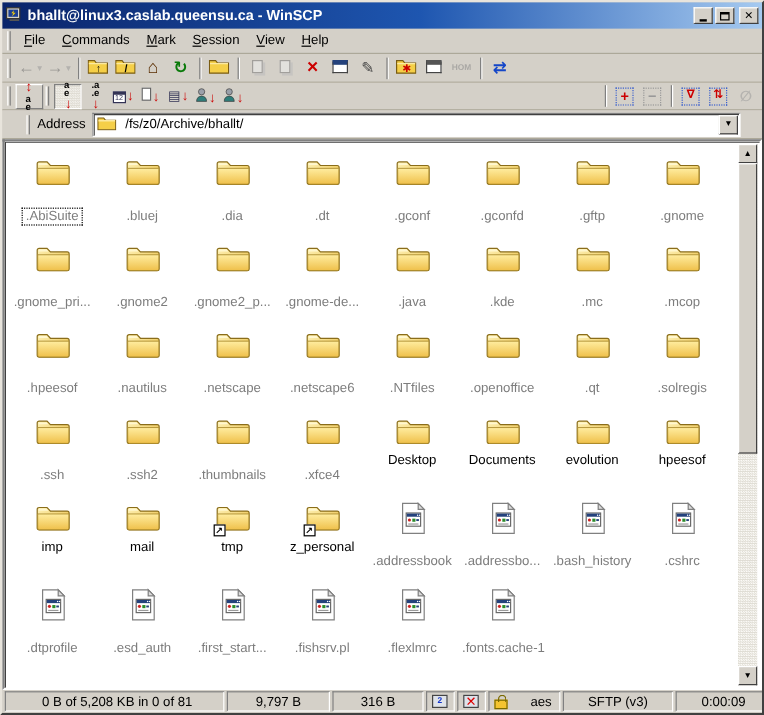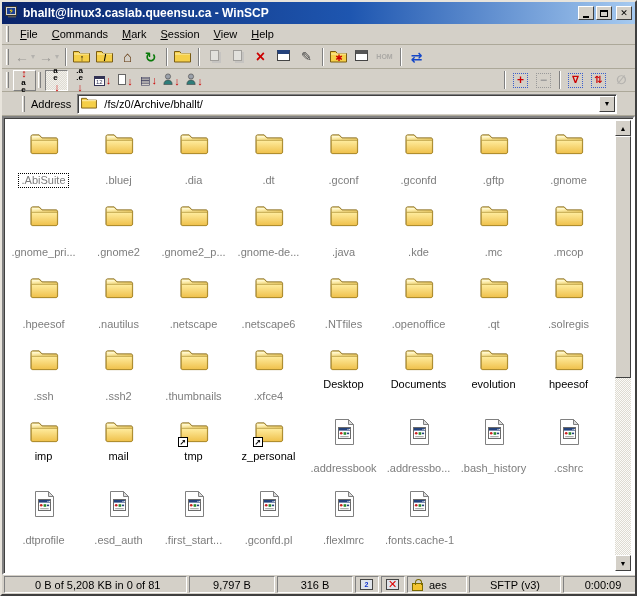--- a/index.html
+++ b/index.html
@@ -909,21 +909,21 @@
               <path d="M7.5 3.5 h13 l5 5 v20 h-18 z" fill="#fff" stroke="#808080"></path>
               <path d="M20.5 3.5 v5 h5 z" fill="#dcdcdc" stroke="#808080"></path>
               <rect x="10.5" y="11.5" width="12" height="11" fill="#fff" stroke="#6a6a6a"></rect>
               <rect x="11" y="12" width="11" height="2.6" fill="#24427c"></rect>
               <circle cx="20" cy="13.3" r=".6" fill="#fff"></circle>
               <circle cx="21.6" cy="13.3" r=".6" fill="#fff"></circle>
               <circle cx="13.2" cy="17.3" r="1.3" fill="#cc2222"></circle>
               <rect x="15.6" y="16.2" width="2.6" height="2.6" fill="#2a8a2a"></rect>
               <rect x="18.9" y="16.6" width="2.2" height="1.6" fill="#24427c"></rect>
               <rect x="12.2" y="20.2" width="8.5" height="1" fill="#9a9a9a"></rect>
-            </svg></div><span class="lbl">.gconfd.pl</span></div>
+            </svg></div><span class="lbl">.fishsrv.pl</span></div>
         <div class="cell hidden"><div class="icon32"><svg width="32" height="32" viewBox="0 0 32 32">
               <path d="M7.5 3.5 h13 l5 5 v20 h-18 z" fill="#fff" stroke="#808080"></path>
               <path d="M20.5 3.5 v5 h5 z" fill="#dcdcdc" stroke="#808080"></path>
               <rect x="10.5" y="11.5" width="12" height="11" fill="#fff" stroke="#6a6a6a"></rect>
               <rect x="11" y="12" width="11" height="2.6" fill="#24427c"></rect>
               <circle cx="20" cy="13.3" r=".6" fill="#fff"></circle>
               <circle cx="21.6" cy="13.3" r=".6" fill="#fff"></circle>
               <circle cx="13.2" cy="17.3" r="1.3" fill="#cc2222"></circle>
               <rect x="15.6" y="16.2" width="2.6" height="2.6" fill="#2a8a2a"></rect>
               <rect x="18.9" y="16.6" width="2.2" height="1.6" fill="#24427c"></rect>
@@ -960,21 +960,21 @@
         <span>316 B</span>
       </div>
       <div class="sp" style="width: 24px; flex: 0 0 24px;">
         <span class="mon">2</span>
       </div>
       <div class="sp" style="width: 24px; flex: 0 0 24px;">
         <span class="mon x"></span>
       </div>
       <div class="sp" style="width: 60px; flex: 0 0 60px;">
         <span class="lockico"></span>
-        <span style="margin-left: 2px;">aes</span>
+        <span style="margin-left: 15px;">aes</span>
       </div>
       <div class="sp center" style="width: 92px; flex: 0 0 92px;">
         <span>SFTP (v3)</span>
       </div>
       <div class="sp center" style="width: 80px; flex: 0 0 80px;">
         <span>0:00:09</span>
       </div>
       <span class="rgrip" style="margin-left: auto;"></span>
     </div>
 

